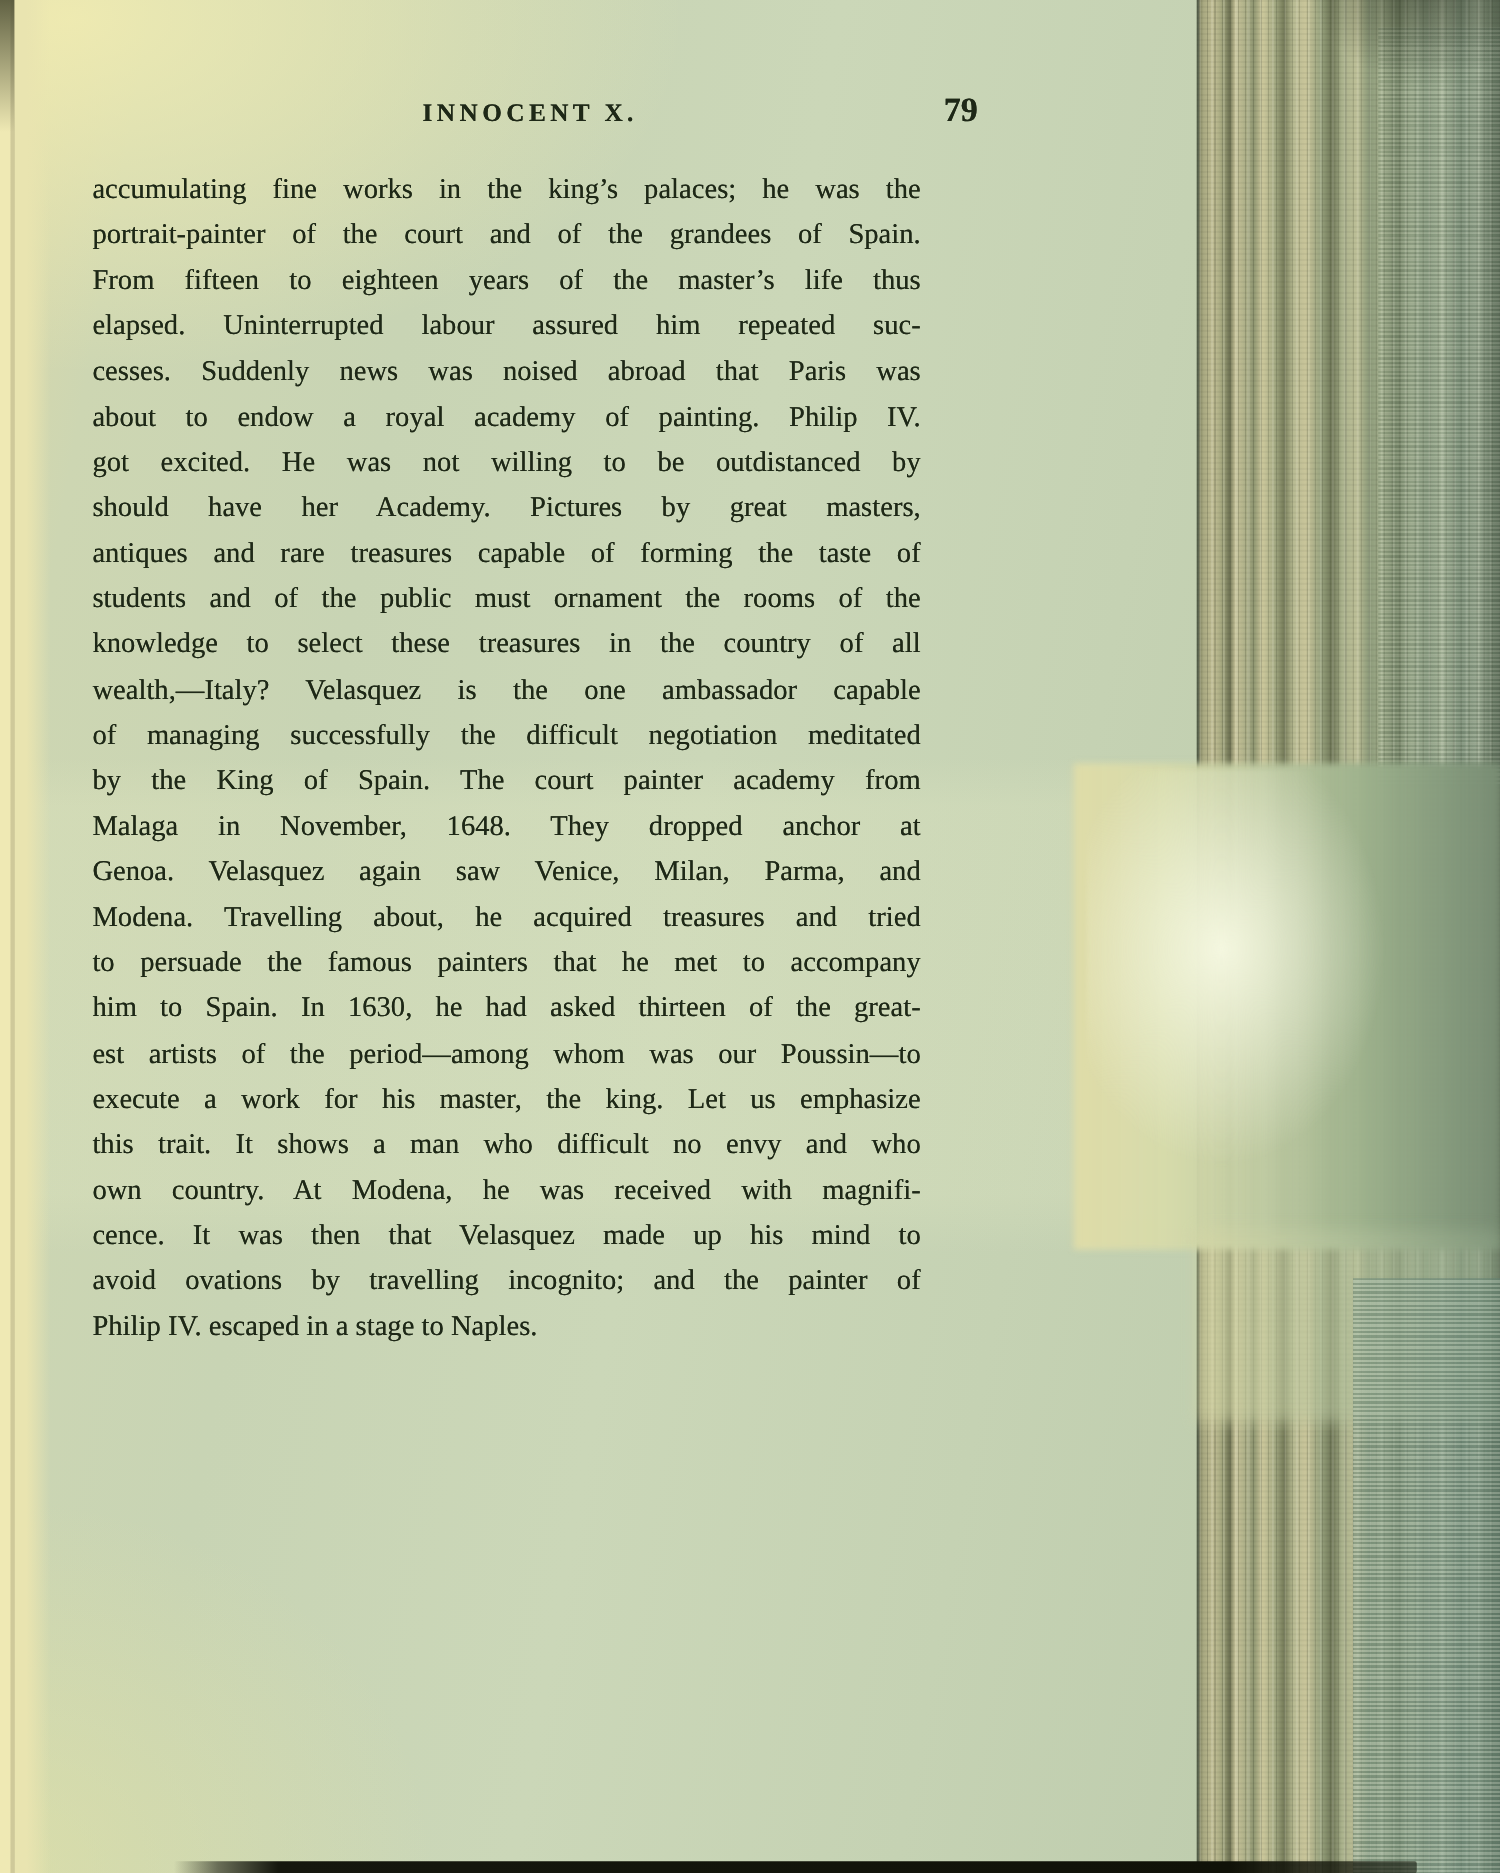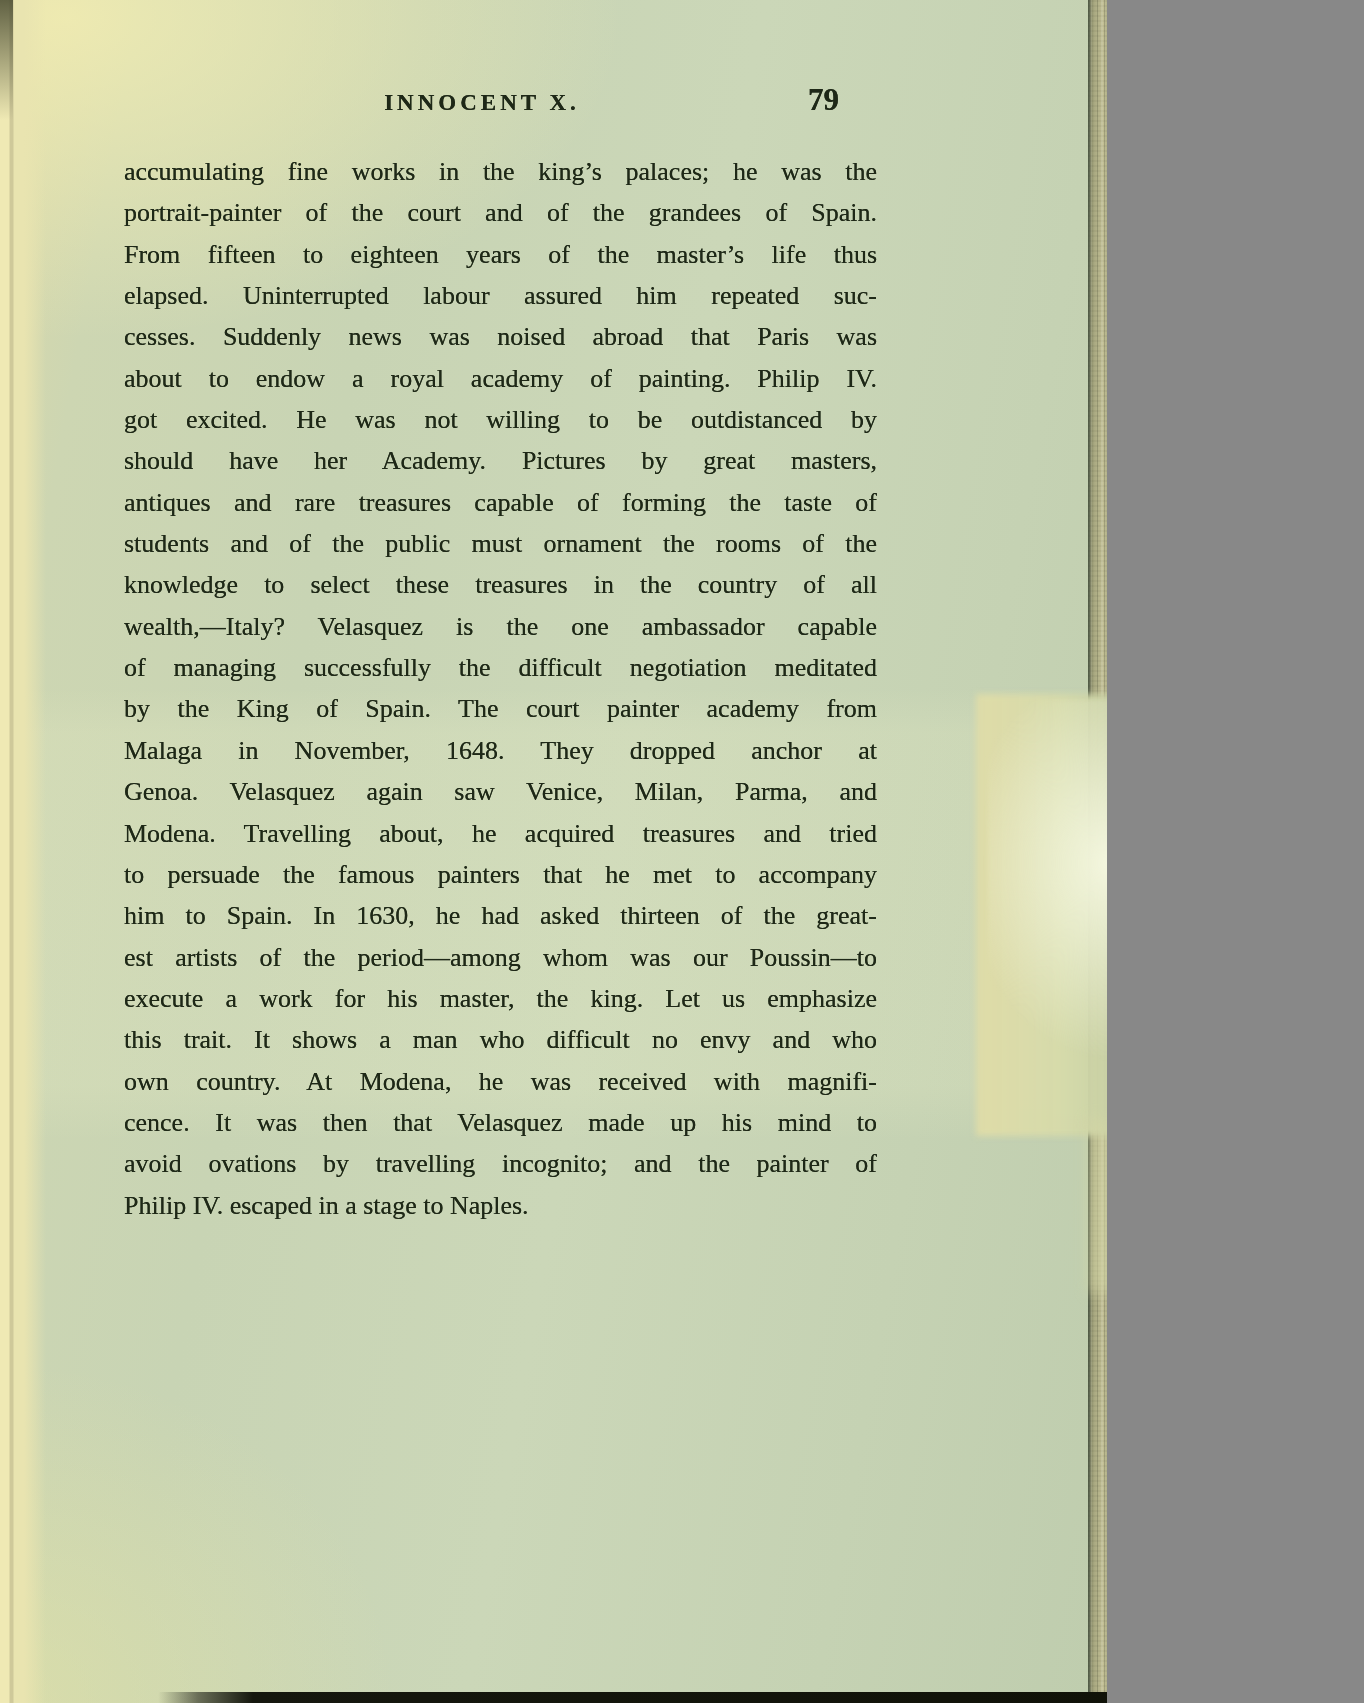--- a/index.html
+++ b/index.html
@@ -1,17 +1,17 @@
 <!DOCTYPE html>
 <html><head>
 <meta charset="utf-8">
 <style>
   html,body{margin:0;padding:0;background:#888;}
   #scan-root{
-    position:relative;width:1107px;height:1703px;overflow:hidden;
+    position:relative;width:1364px;height:1703px;overflow:hidden;
     background:var(--page-bg,#c8d4b4);
     font-family:"Liberation Serif","DejaVu Serif",serif;
   }
   
   #book-page{
     position:absolute;left:0;top:0;width:1092px;height:1703px;
     background:
       radial-gradient(ellipse 900px 520px at 6% 1%, rgba(244,238,178,.8), rgba(244,238,178,0) 62%),
       radial-gradient(ellipse 720px 620px at 0% 100%, rgba(230,228,162,.55), rgba(230,228,162,0) 55%),
       linear-gradient(100deg,#dcd9a8 0%,#cdd6b2 10%,#c8d4b4 30%,#cbd7b8 55%,#c5d2b3 80%,#bfcdae 100%);
@@ -77,29 +77,28 @@
     position:absolute;left:158px;top:1692px;width:1130px;height:11px;border-radius:2px;
     background:linear-gradient(90deg,rgba(20,22,14,0) 0,rgba(20,22,14,.55) 40px,#15170e 95px,#101208 85%,rgba(16,18,8,.55) 100%);
   }
   
   #running-title{
     position:absolute;left:85px;top:90px;width:752px;text-align:center;text-indent:42px;
     font-weight:bold;font-size:23px;letter-spacing:4px;color:var(--ink,#1e2817);
     text-shadow:0 0 .6px rgba(25,35,18,.9);
   }
   #page-number{
-    position:absolute;left:808px;top:82px;width:60px;
+    position:absolute;left:858px;top:82px;width:60px;
     font-weight:bold;font-size:31px;color:var(--ink,#1e2817);
     text-shadow:0 0 .6px rgba(25,35,18,.9);
   }
   #body-text{
     position:absolute;left:84px;top:151px;width:753px;
     font-size:26px;color:var(--ink,#1e2817);
     text-shadow:0 0 .5px rgba(25,35,18,.85);
-    margin-left:40px;
   }
   .body-line{
     height:41.35px;line-height:41.35px;overflow:hidden;
     text-align:justify;text-align-last:justify;
   }
   .body-line.last{text-align-last:left;}
 </style>
 </head>
 <body>
 

